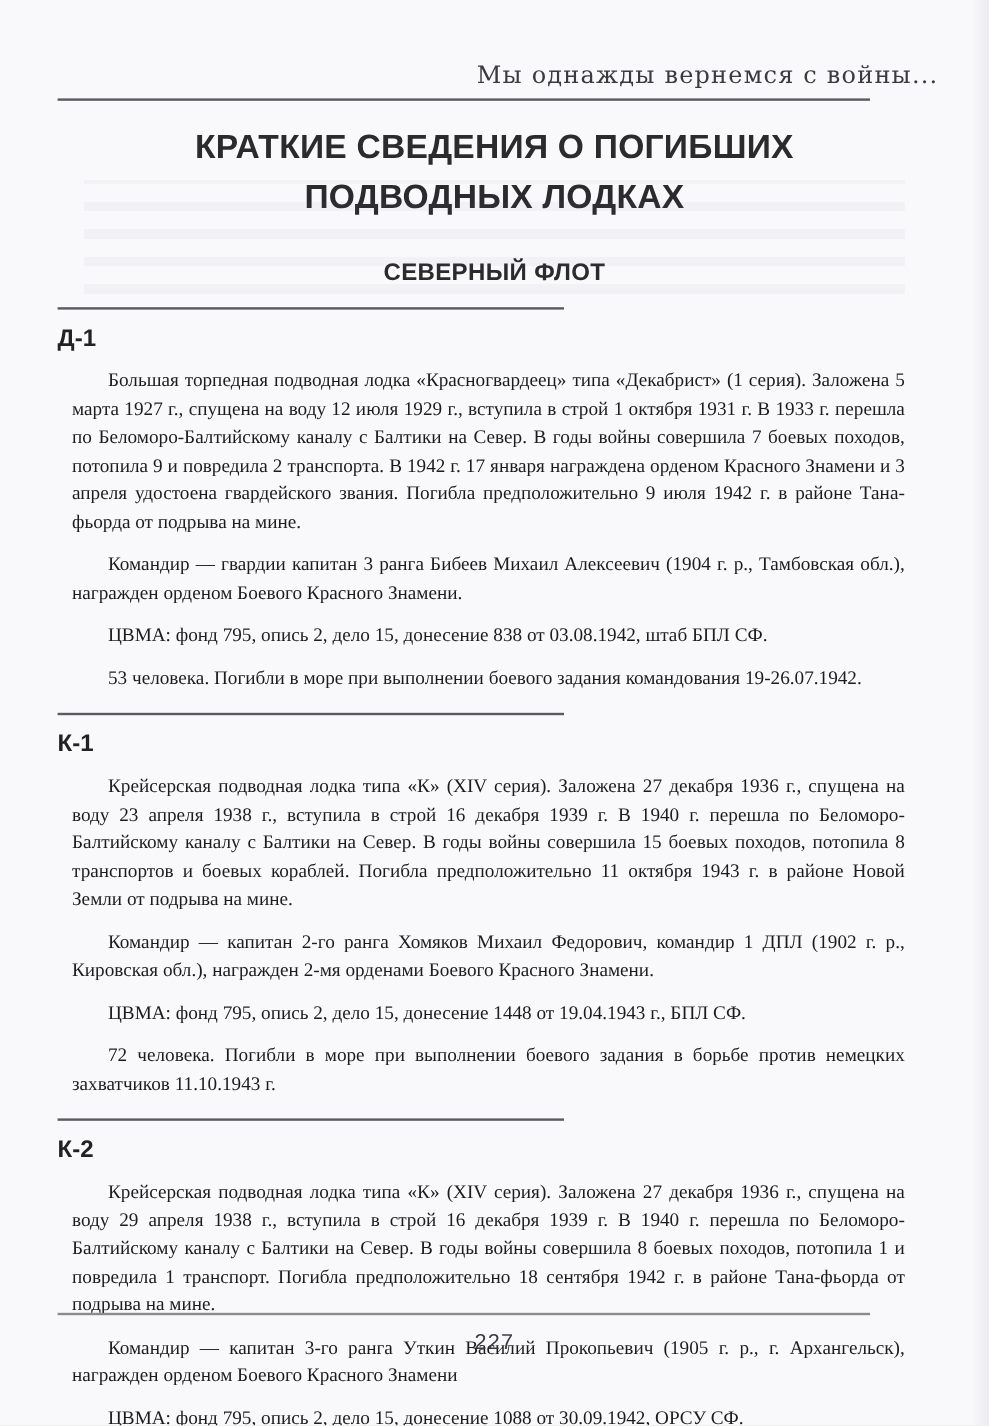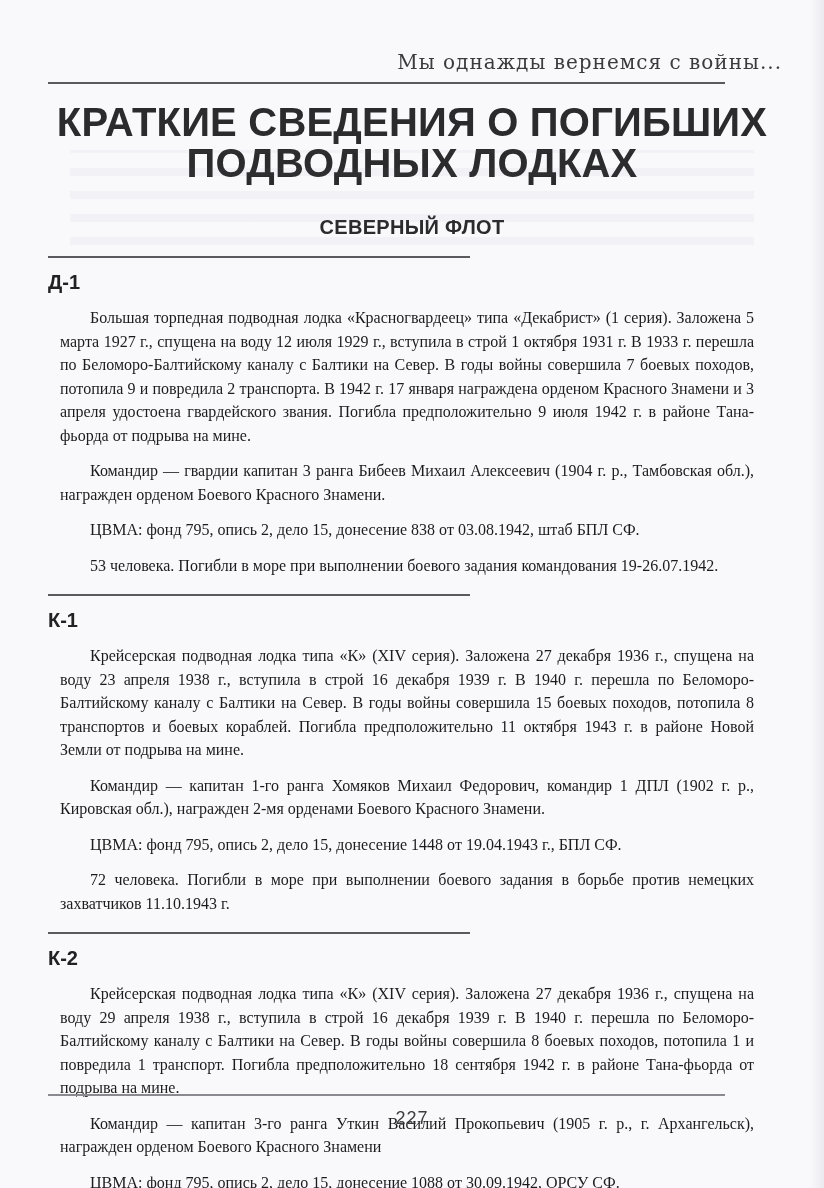--- a/index.html
+++ b/index.html
@@ -34,21 +34,21 @@
     letter-spacing:1px;
   }
   .rule{border:none;border-top:2px solid #5a5a5f;height:0;margin:0;}
   .rule-head{width:677px;margin-left:48px;margin-top:8px;}
   .rule-short{width:422px;margin-left:48px;}
   .title{
     margin:18px 0 0 0;
     text-align:center;
     font-family:"Liberation Sans", sans-serif;
     font-weight:700;
-    font-size:40px;
+    font-size:28px;
     line-height:41px;
     color:#2b2b2d;
     letter-spacing:0.2px;
   }
   .subtitle{
     margin:32px 0 0 0;
     text-align:center;
     font-family:"Liberation Sans", sans-serif;
     font-weight:700;
     font-size:20px;
@@ -110,21 +110,21 @@
           <p class="para">ЦВМА: фонд 795, опись 2, дело 15, донесение 838 от 03.08.1942, штаб БПЛ СФ.</p>
           <p class="para">53 человека. Погибли в море при выполнении боевого задания командования 19-26.07.1942.</p>
         </div>
   </section>
 
   <section class="boat-section">
     <div class="rule rule-short sec-rule" style="margin-left:0;"></div>
     <h3 class="boat-heading">К-1</h3>
     <div class="paras">
           <p class="para">Крейсерская подводная лодка типа «К» (XIV серия). Заложена 27 декабря 1936 г., спущена на воду 23 апреля 1938 г., вступила в строй 16 декабря 1939 г. В 1940 г. перешла по Беломоро-Балтийскому каналу с Балтики на Север. В годы войны совершила 15 боевых походов, потопила 8 транспортов и боевых кораблей. Погибла предположительно 11 октября 1943 г. в районе Новой Земли от подрыва на мине.</p>
-          <p class="para">Командир — капитан 1-го ранга Хомяков Михаил Федорович, командир 1 ДПЛ (1902 г. р., Кировская обл.), награжден 2-мя орденами Боевого Красного Знамени.</p>
+          <p class="para">Командир — капитан 2-го ранга Хомяков Михаил Федорович, командир 1 ДПЛ (1902 г. р., Кировская обл.), награжден 2-мя орденами Боевого Красного Знамени.</p>
           <p class="para">ЦВМА: фонд 795, опись 2, дело 15, донесение 1448 от 19.04.1943 г., БПЛ СФ.</p>
           <p class="para">72 человека. Погибли в море при выполнении боевого задания в борьбе против немецких захватчиков 11.10.1943 г.</p>
         </div>
   </section>
 
   <section class="boat-section">
     <div class="rule rule-short sec-rule" style="margin-left:0;"></div>
     <h3 class="boat-heading">К-2</h3>
     <div class="paras">
           <p class="para">Крейсерская подводная лодка типа «К» (XIV серия). Заложена 27 декабря 1936 г., спущена на воду 29 апреля 1938 г., вступила в строй 16 декабря 1939 г. В 1940 г. перешла по Беломоро-Балтийскому каналу с Балтики на Север. В годы войны совершила 8 боевых походов, потопила 1 и повредила 1 транспорт. Погибла предположительно 18 сентября 1942 г. в районе Тана-фьорда от подрыва на мине.</p>

